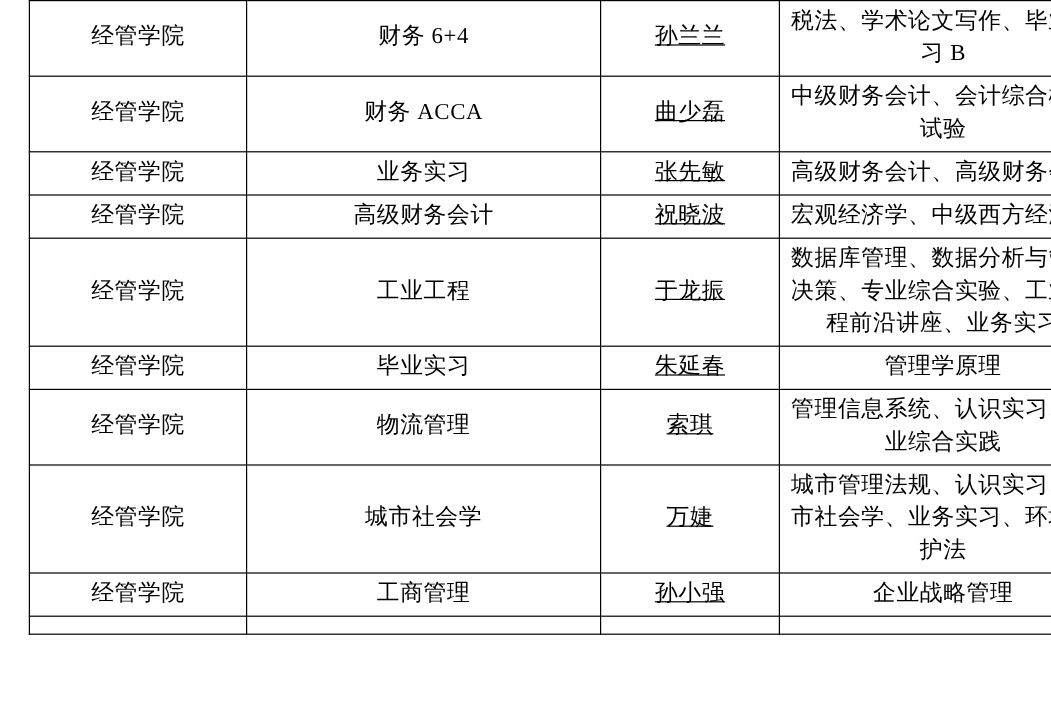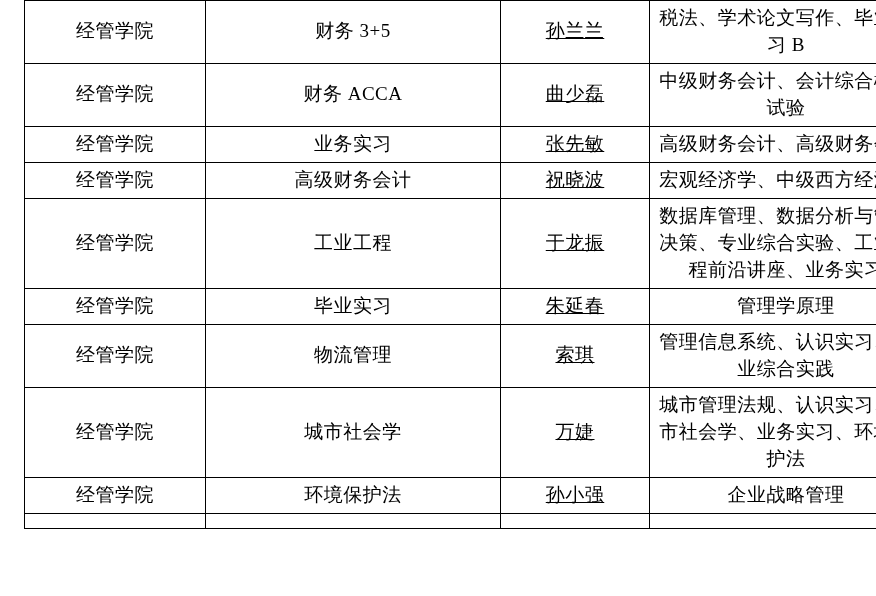--- a/index.html
+++ b/index.html
@@ -55,21 +55,21 @@
 <body>
 
 <div class="page">
   <table class="doc-table">
     <tbody>
       <tr>
         <td class="col-college">
             <span class="cell-text">经管学院</span>
           </td>
         <td class="col-major">
-            <span class="cell-text">财务 3+5</span>
+            <span class="cell-text">财务 6+4</span>
           </td>
         <td class="col-teacher">
             <span class="cell-text">孙兰兰</span>
           </td>
         <td class="col-courses">
             <span class="cell-text">税法、学术论文写作、毕业实习 B</span>
           </td>
       </tr>
       <tr>
         <td class="col-college">
@@ -167,21 +167,21 @@
           </td>
         <td class="col-courses">
             <span class="cell-text">城市管理法规、认识实习、城市社会学、业务实习、环境保护法</span>
           </td>
       </tr>
       <tr>
         <td class="col-college">
             <span class="cell-text">经管学院</span>
           </td>
         <td class="col-major">
-            <span class="cell-text">环境保护法</span>
+            <span class="cell-text">工商管理</span>
           </td>
         <td class="col-teacher">
             <span class="cell-text">孙小强</span>
           </td>
         <td class="col-courses">
             <span class="cell-text">企业战略管理</span>
           </td>
       </tr>
       <tr class="partial">
         <td class="col-college"></td>

